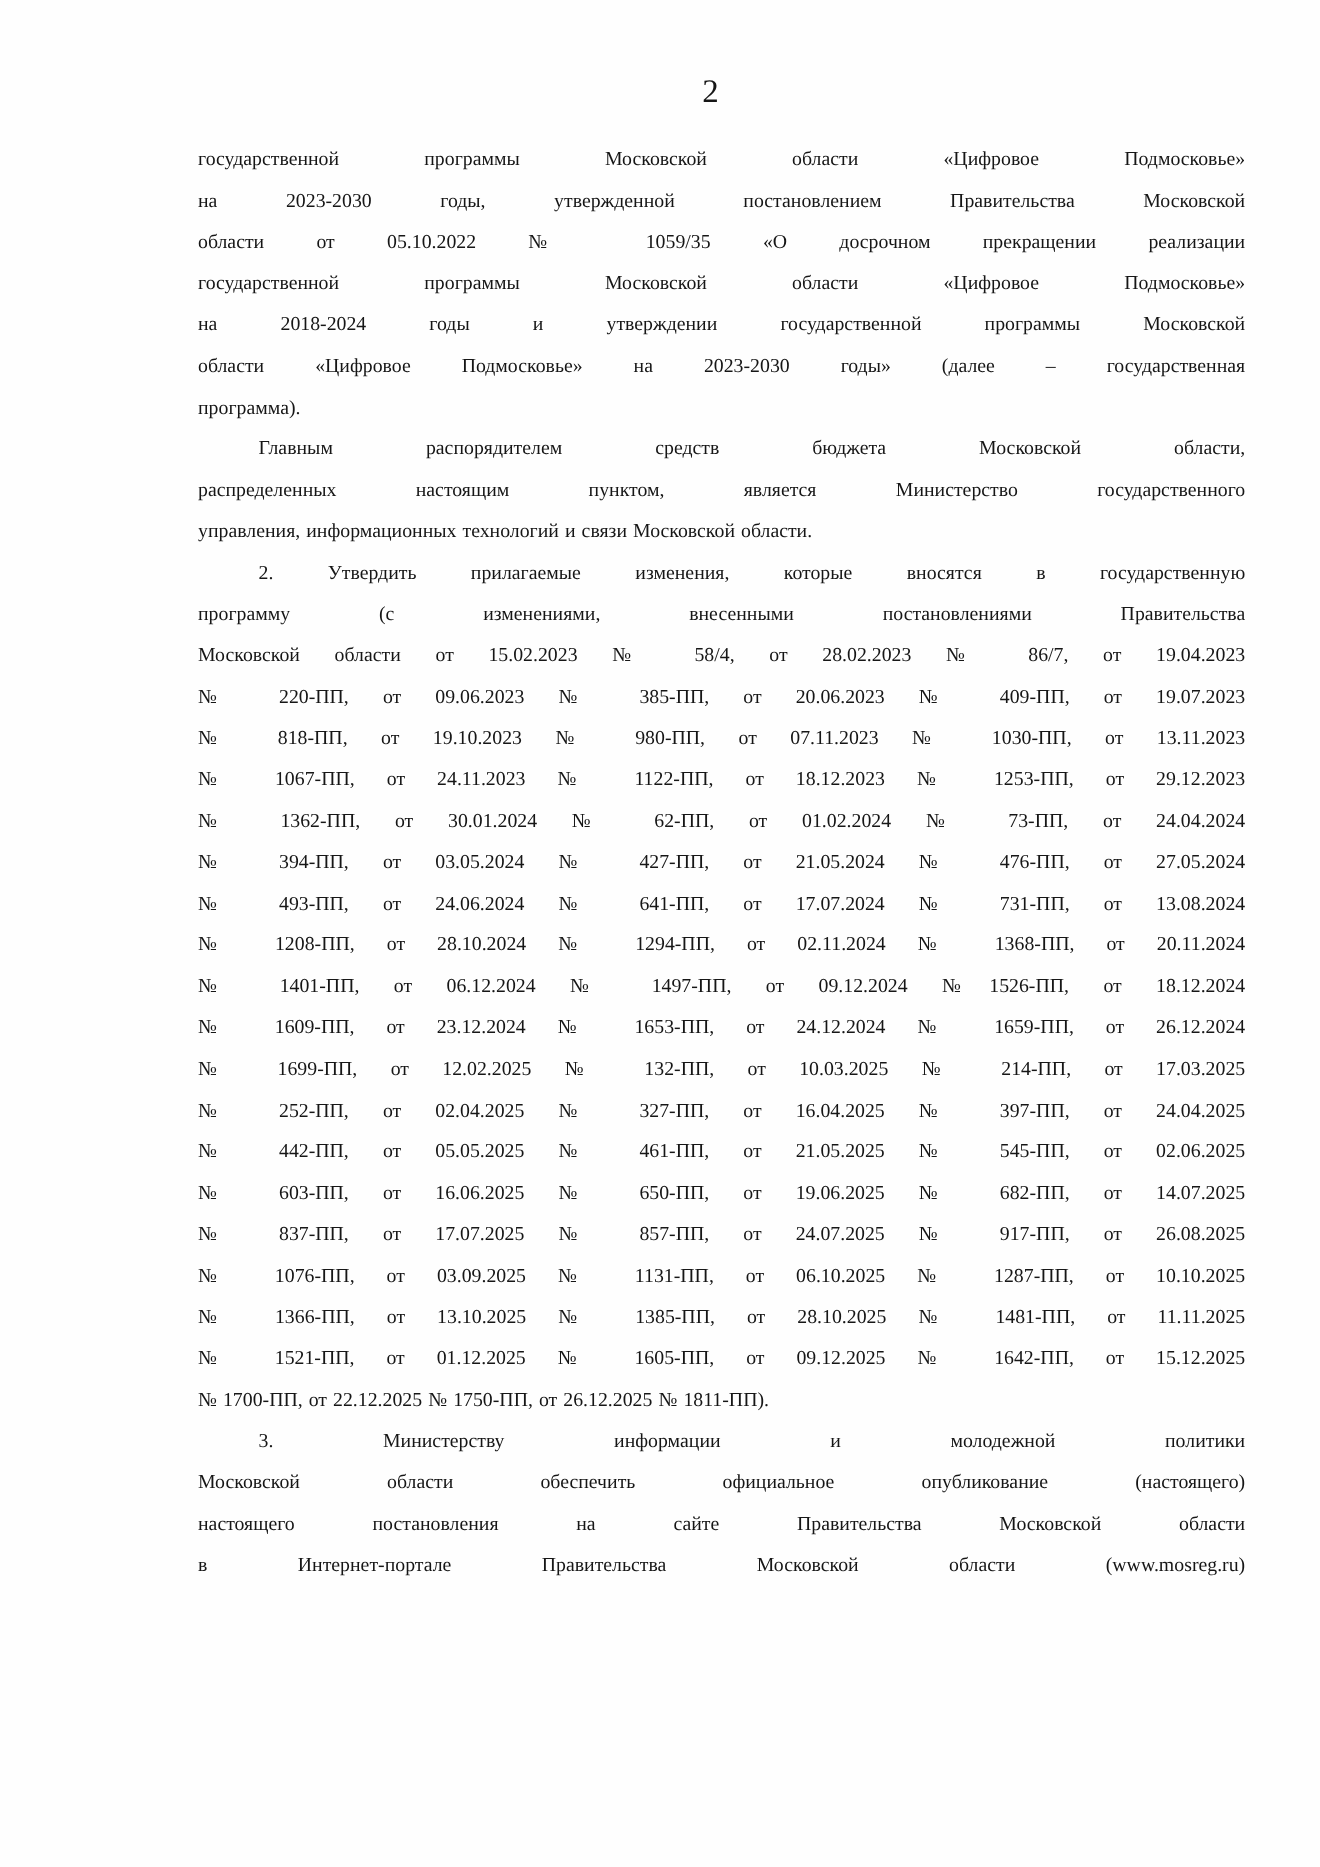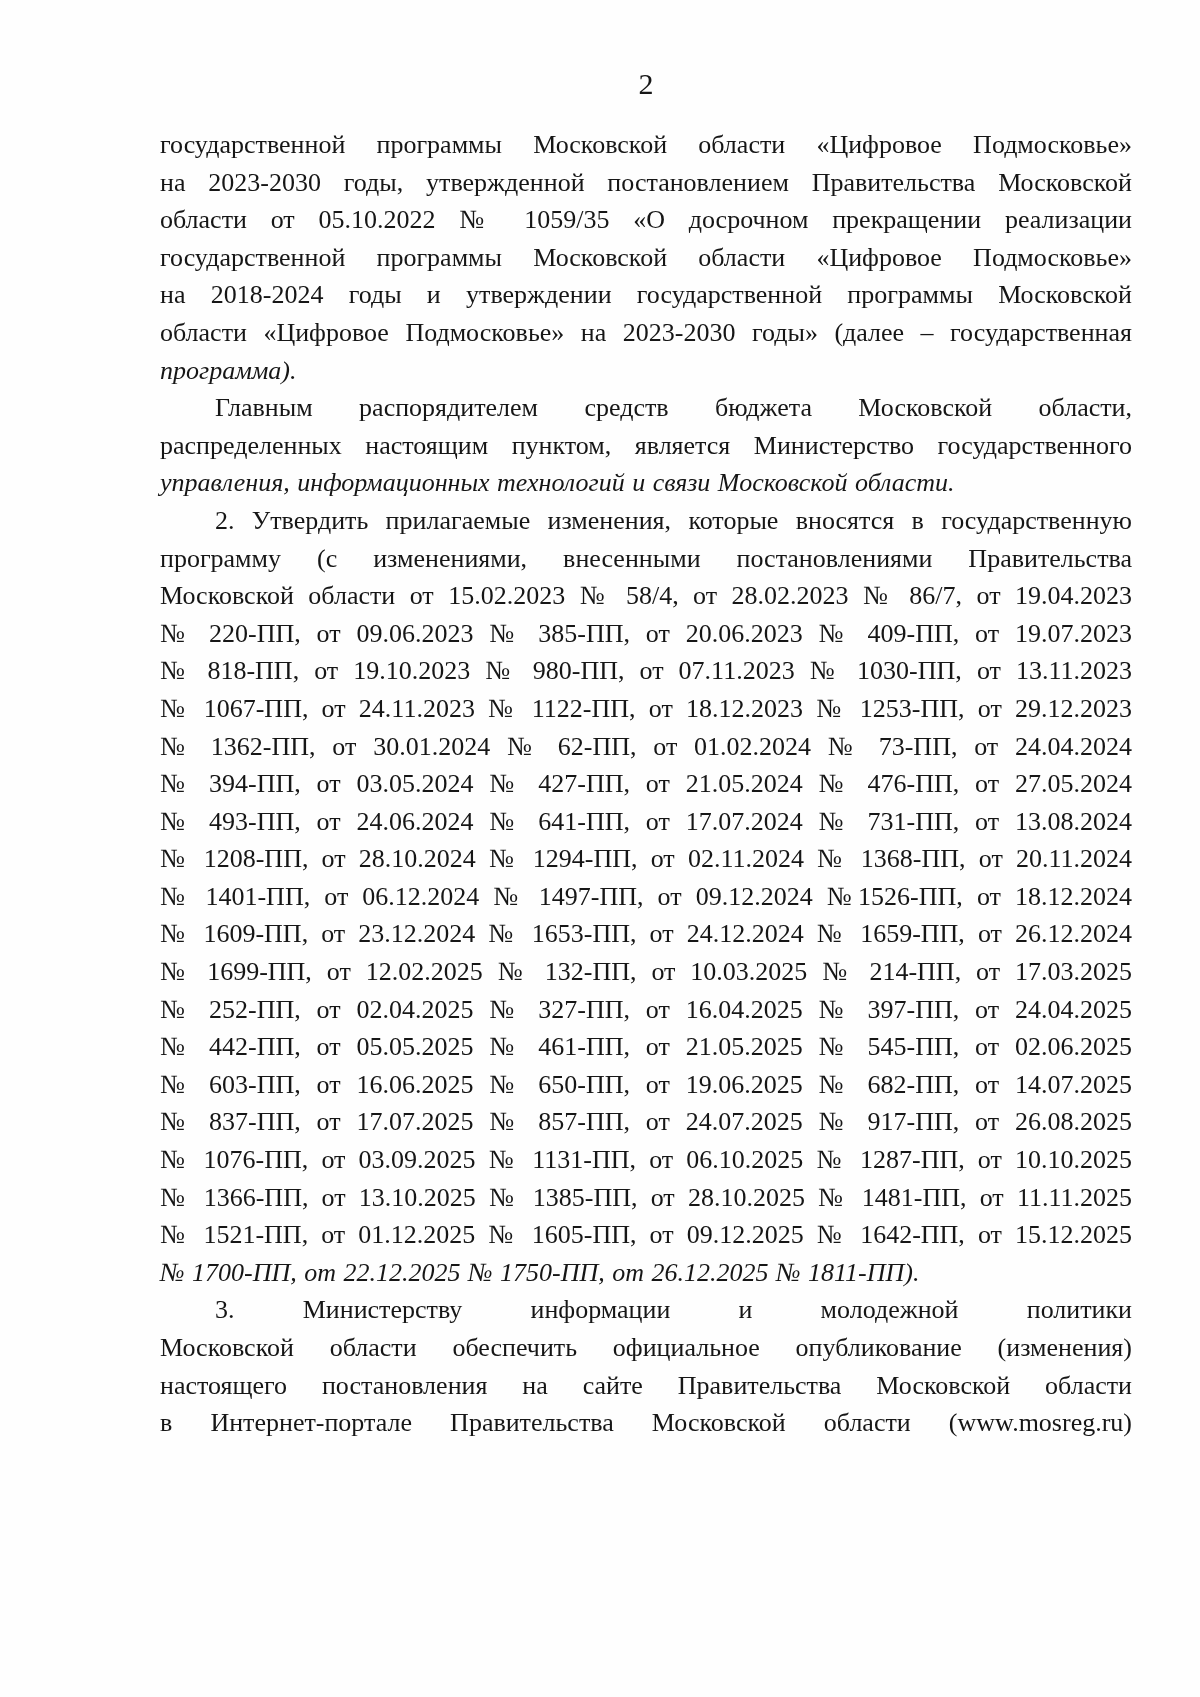--- a/index.html
+++ b/index.html
@@ -30,30 +30,30 @@
     position: absolute;
     top: 126px;
     left: 160px;
     width: 972px;
   }
   .paragraph {
     margin: 0;
     padding: 0;
   }
   .line {
-    font-size: 26px;
+    font-size: 18px;
     line-height: 37.6px;
     text-align: justify;
     text-align-last: justify;
     white-space: normal;
     word-spacing: 1px;
+    margin-left: 20px;
   }
   .line.lastline {
     text-align-last: left;
-    font-style: italic;
   }
   .line.indent {
     text-indent: 55px;
   }
 </style>
 </head>
 <body>
 
 <div class="sheet">
   <div class="page-number">2</div>
@@ -90,18 +90,18 @@
         <div class="line">№ 442-ПП, от 05.05.2025 № 461-ПП, от 21.05.2025 № 545-ПП, от 02.06.2025</div>
         <div class="line">№ 603-ПП, от 16.06.2025 № 650-ПП, от 19.06.2025 № 682-ПП, от 14.07.2025</div>
         <div class="line">№ 837-ПП, от 17.07.2025 № 857-ПП, от 24.07.2025 № 917-ПП, от 26.08.2025</div>
         <div class="line">№ 1076-ПП, от 03.09.2025 № 1131-ПП, от 06.10.2025 № 1287-ПП, от 10.10.2025</div>
         <div class="line">№ 1366-ПП, от 13.10.2025 № 1385-ПП, от 28.10.2025 № 1481-ПП, от 11.11.2025</div>
         <div class="line">№ 1521-ПП, от 01.12.2025 № 1605-ПП, от 09.12.2025 № 1642-ПП, от 15.12.2025</div>
         <div class="line lastline">№ 1700-ПП, от 22.12.2025 № 1750-ПП, от 26.12.2025 № 1811-ПП).</div>
       </div>
       <div class="paragraph">
         <div class="line indent">3. Министерству информации и молодежной политики</div>
-        <div class="line">Московской области обеспечить официальное опубликование (изменения)</div>
+        <div class="line">Московской области обеспечить официальное опубликование (настоящего)</div>
         <div class="line">настоящего постановления на сайте Правительства Московской области</div>
         <div class="line">в Интернет-портале Правительства Московской области (www.mosreg.ru)</div>
       </div>
     </div>
 </div>
 
 </body></html>

